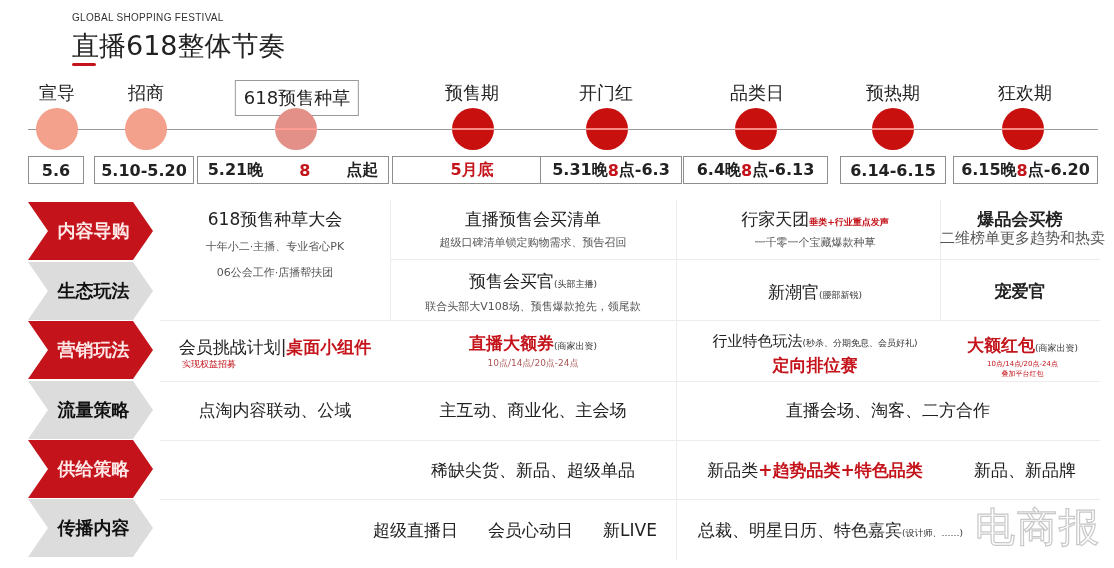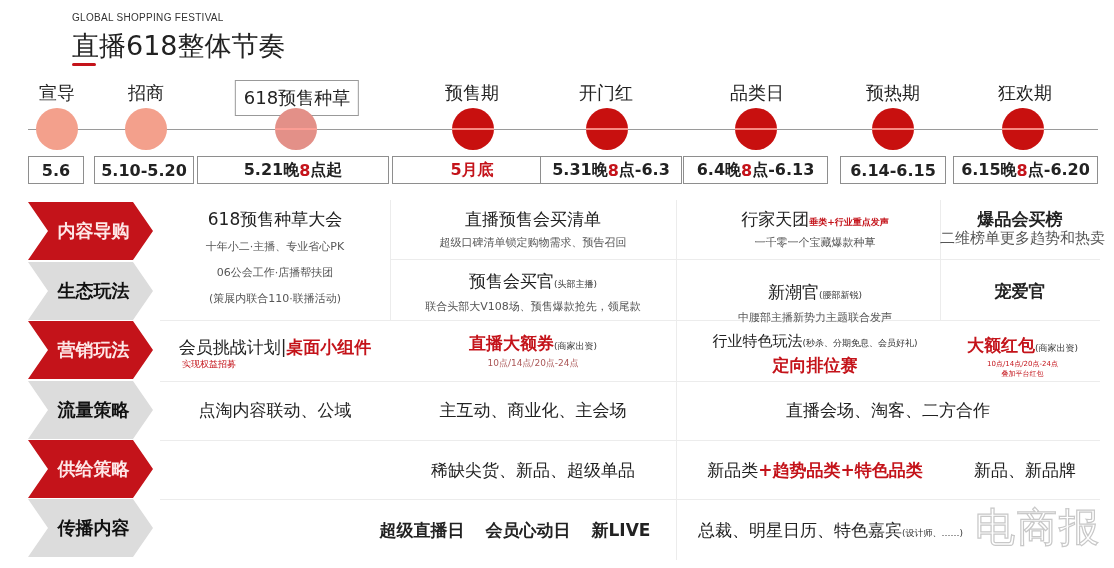--- a/index.html
+++ b/index.html
@@ -94,21 +94,21 @@
 <div class="phase-dot" style="left:1023px; background:#c8100f;">
     <div class="stripe"></div>
   </div>
 
 <div class="date-box" style="left:28px; width:56px;">
     <span>5.6</span>
   </div>
 <div class="date-box" style="left:94px; width:100px;">
     <span>5.10-5.20</span>
   </div>
-<div class="date-box" style="left:197px; width:192px;">
+<div class="date-box" style="left:197px; width:192px;gap:36px;">
     <span>5.21晚</span>
     <span class="hl">8</span>
     <span>点起</span>
   </div>
 <div class="date-box red-text" style="left:392px; width:160px;">
     <span>5月底</span>
   </div>
 <div class="date-box" style="left:540px; width:142px;">
     <span>5.31晚</span>
     <span class="hl">8</span>
@@ -172,21 +172,20 @@
 <div class="hsep" style="left:160px; top:440px; width:940px;"></div>
 <div class="hsep" style="left:160px; top:499px; width:940px;"></div>
 <div class="vsep" style="left:390px; top:200px; height:120px;"></div>
 <div class="vsep" style="left:676px; top:200px; height:360px;"></div>
 <div class="vsep" style="left:940px; top:200px; height:120px;"></div>
 
 <div class="cell" style="left:160px; width:230px; top:208px;">
   <div class="t">618预售种草大会</div>
   <div class="s" style="margin-top:8px;">十年小二·主播、专业省心PK</div>
   <div class="s" style="margin-top:9px;">06公会工作·店播帮扶团</div>
-  <div class="s" style="margin-top:9px;">(策展内联合110·联播活动)</div>
 </div>
 
 <div class="cell" style="left:390px; width:286px; top:208px;">
   <div class="t">直播预售会买清单</div>
   <div class="s" style="margin-top:4px;">超级口碑清单锁定购物需求、预告召回</div>
 </div>
 
 <div class="cell" style="left:690px; width:250px; top:208px;">
   <div class="t"><span>行家天团</span><span class="tiny-red" style="font-weight:bold;">垂类+行业重点发声</span></div>
   <div class="s" style="margin-top:4px;">一千零一个宝藏爆款种草</div>
@@ -197,21 +196,20 @@
   <div class="s" style="font-size:15px;">二维榜单更多趋势和热卖</div>
 </div>
 
 <div class="cell" style="left:390px; width:286px; top:270px;">
   <div class="t"><span>预售会买官</span><span class="tiny">(头部主播)</span></div>
   <div class="s" style="margin-top:3px;">联合头部大V108场、预售爆款抢先，领尾款</div>
 </div>
 
 <div class="cell" style="left:690px; width:250px; top:281px;">
   <div class="t"><span>新潮官</span><span class="tiny">(腰部新锐)</span></div>
-  <div class="s" style="margin-top:3px;">中腰部主播新势力主题联合发声</div>
 </div>
 
 <div class="cell" style="left:940px; width:160px; top:280px;">
   <div class="t" style="font-weight:bold;">宠爱官</div>
 </div>
 
 <div class="cell" style="left:160px; width:230px; top:336px;">
   <div class="t"><span>会员挑战计划</span><span>|</span><span class="red">桌面小组件</span></div>
   <div class="tiny-red" style="text-align:left; padding-left:22px;">实现权益招募</div>
 </div>
@@ -245,21 +243,21 @@
 <div class="cell" style="left:390px; width:286px; top:459px;">
     <div class="t">稀缺尖货、新品、超级单品</div>
   </div>
 <div class="cell" style="left:690px; width:250px; top:459px;">
   <div class="t"><span>新品类</span><span class="red">+</span><span class="red">趋势品类</span><span class="red">+</span><span class="red">特色品类</span></div>
 </div>
 <div class="cell" style="left:950px; width:150px; top:459px;">
     <div class="t">新品、新品牌</div>
   </div>
 
-<div class="cell" style="left:355px; width:320px; top:519px; display:flex; gap:21px; justify-content:center;font-weight:bold;">
+<div class="cell" style="left:355px; width:320px; top:519px; display:flex; gap:30px; justify-content:center;">
   <div class="t">超级直播日</div>
   <div class="t">会员心动日</div>
   <div class="t">新LIVE</div>
 </div>
 <div class="cell" style="left:698px; width:300px; top:519px; text-align:left;">
   <div class="t"><span>总裁、明星日历、特色嘉宾</span><span class="tiny">(设计师、……)</span></div>
 </div>
 
 <div class="watermark">电商报</div>
 

